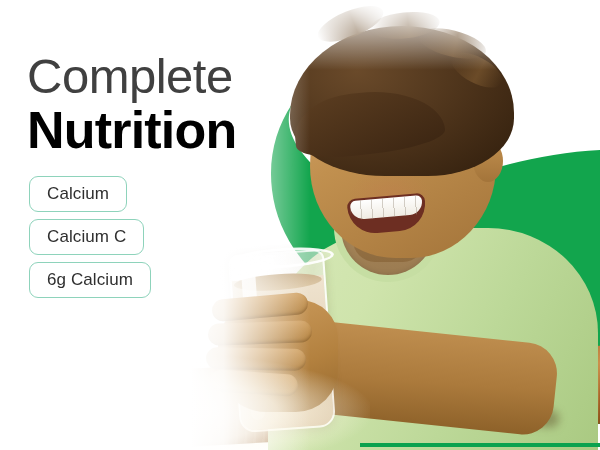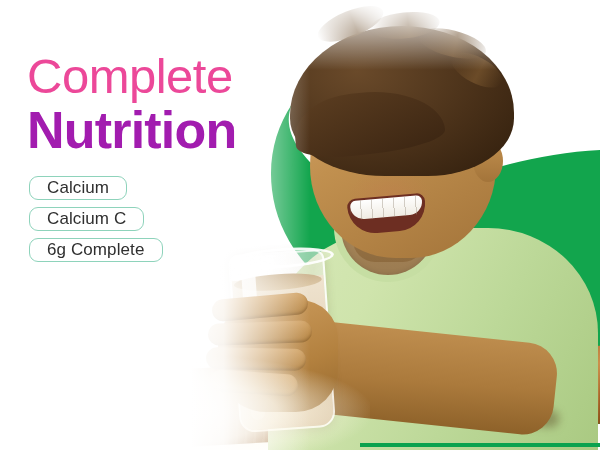--- a/index.html
+++ b/index.html
@@ -360,47 +360,47 @@
     left: 27px;
     top: 32px;
     z-index: 8;
     line-height: .96;
   }
   .headline .line1 {
     display: block;
     font-size: 49px;
     font-weight: 400;
     letter-spacing: -0.5px;
-    color: #ec4899;
+    color: #404040;
   }
   .headline .line2 {
     display: block;
     font-size: 52px;
     font-weight: 700;
     letter-spacing: -0.8px;
-    color: #a21caf;
+    color: #000000;
     margin-top: 6px;
   }
 
   
   .pill-list {
     position: absolute;
     left: 29px;
     top: 176px;
     z-index: 8;
     display: flex;
     flex-direction: column;
     gap: 7px;
     align-items: flex-start;
   }
   .pill {
     display: inline-flex;
     align-items: center;
     justify-content: center;
-    height: 24px;
+    height: 36px;
     padding: 8px 17px;
     border: 1.6px solid #8ed3bb;
     border-radius: 9px;
     background: #ffffff;
     color: #2f2f2f;
     font-size: 17px;
     font-weight: 400;
     letter-spacing: .1px;
     white-space: nowrap;
   }
@@ -476,18 +476,18 @@
   </div>
 
   <h1 class="headline">
     <span class="line1">Complete</span>
     <span class="line2">Nutrition</span>
   </h1>
 
   <div class="pill-list">
     <span class="pill">Calcium</span>
     <span class="pill">Calcium C</span>
-    <span class="pill">6g Complete</span>
+    <span class="pill">6g Calcium</span>
   </div>
 
   <div class="bottom-rule"></div>
 
 </div>
 
 </body></html>

